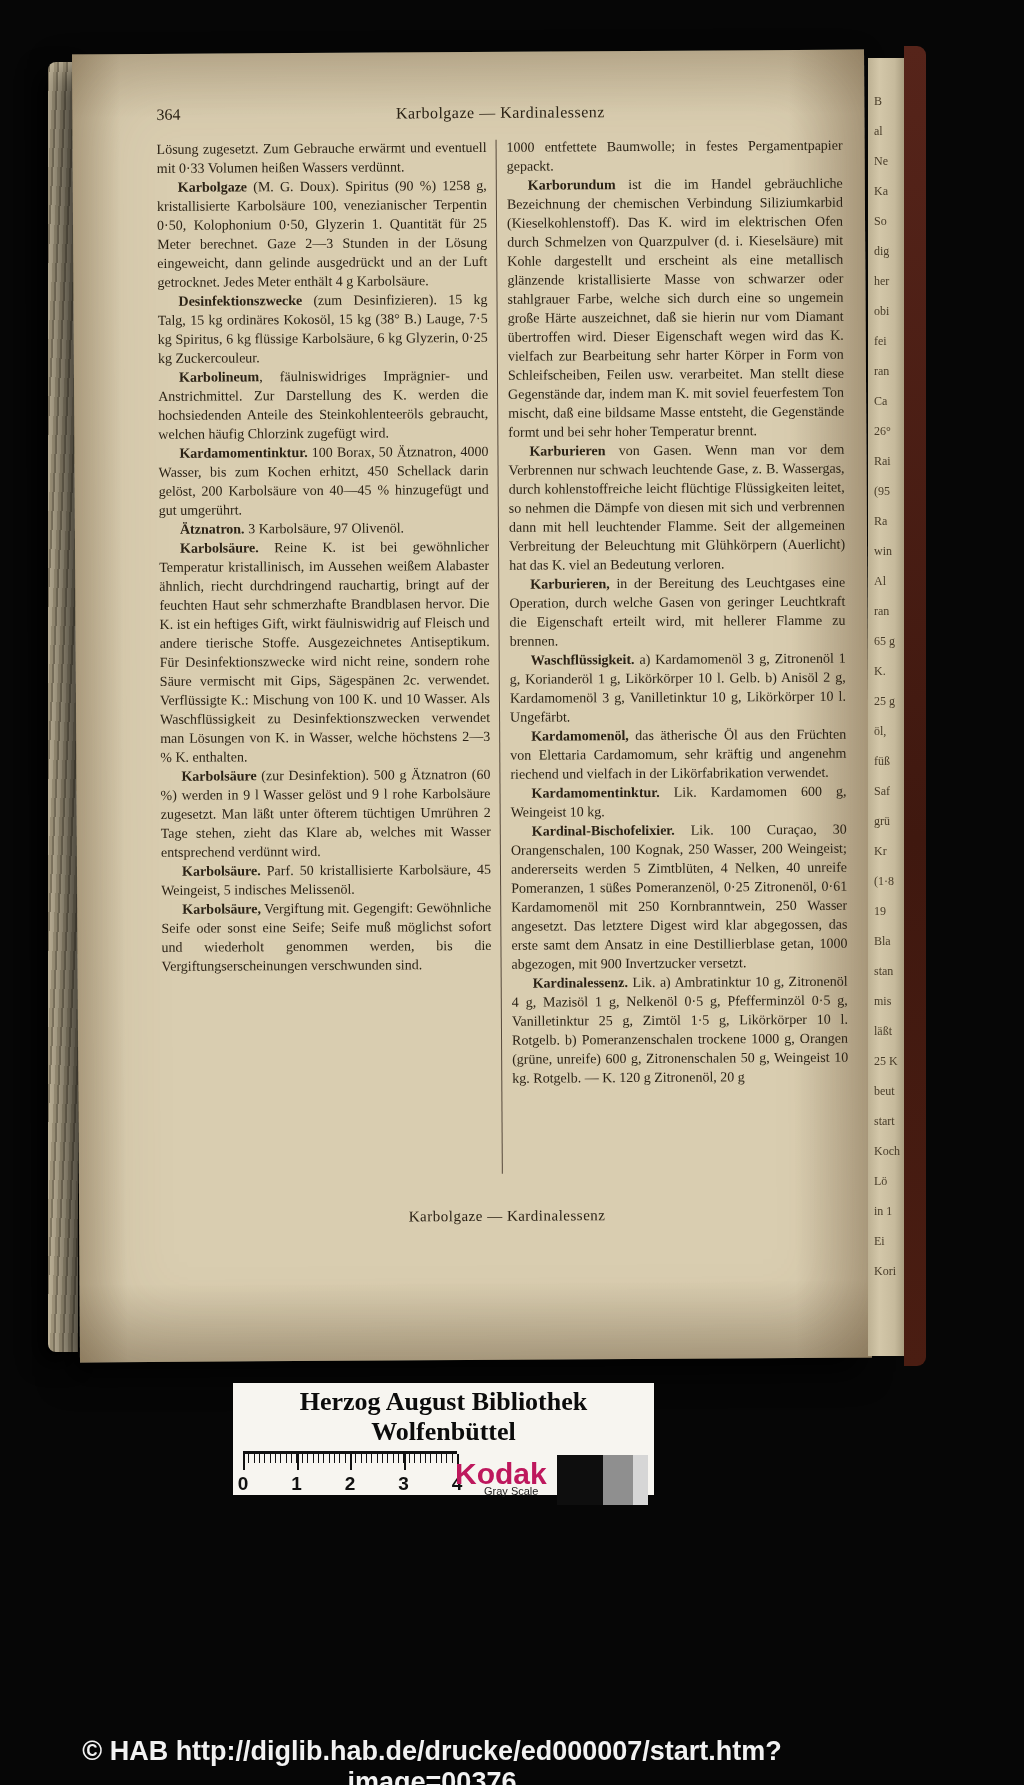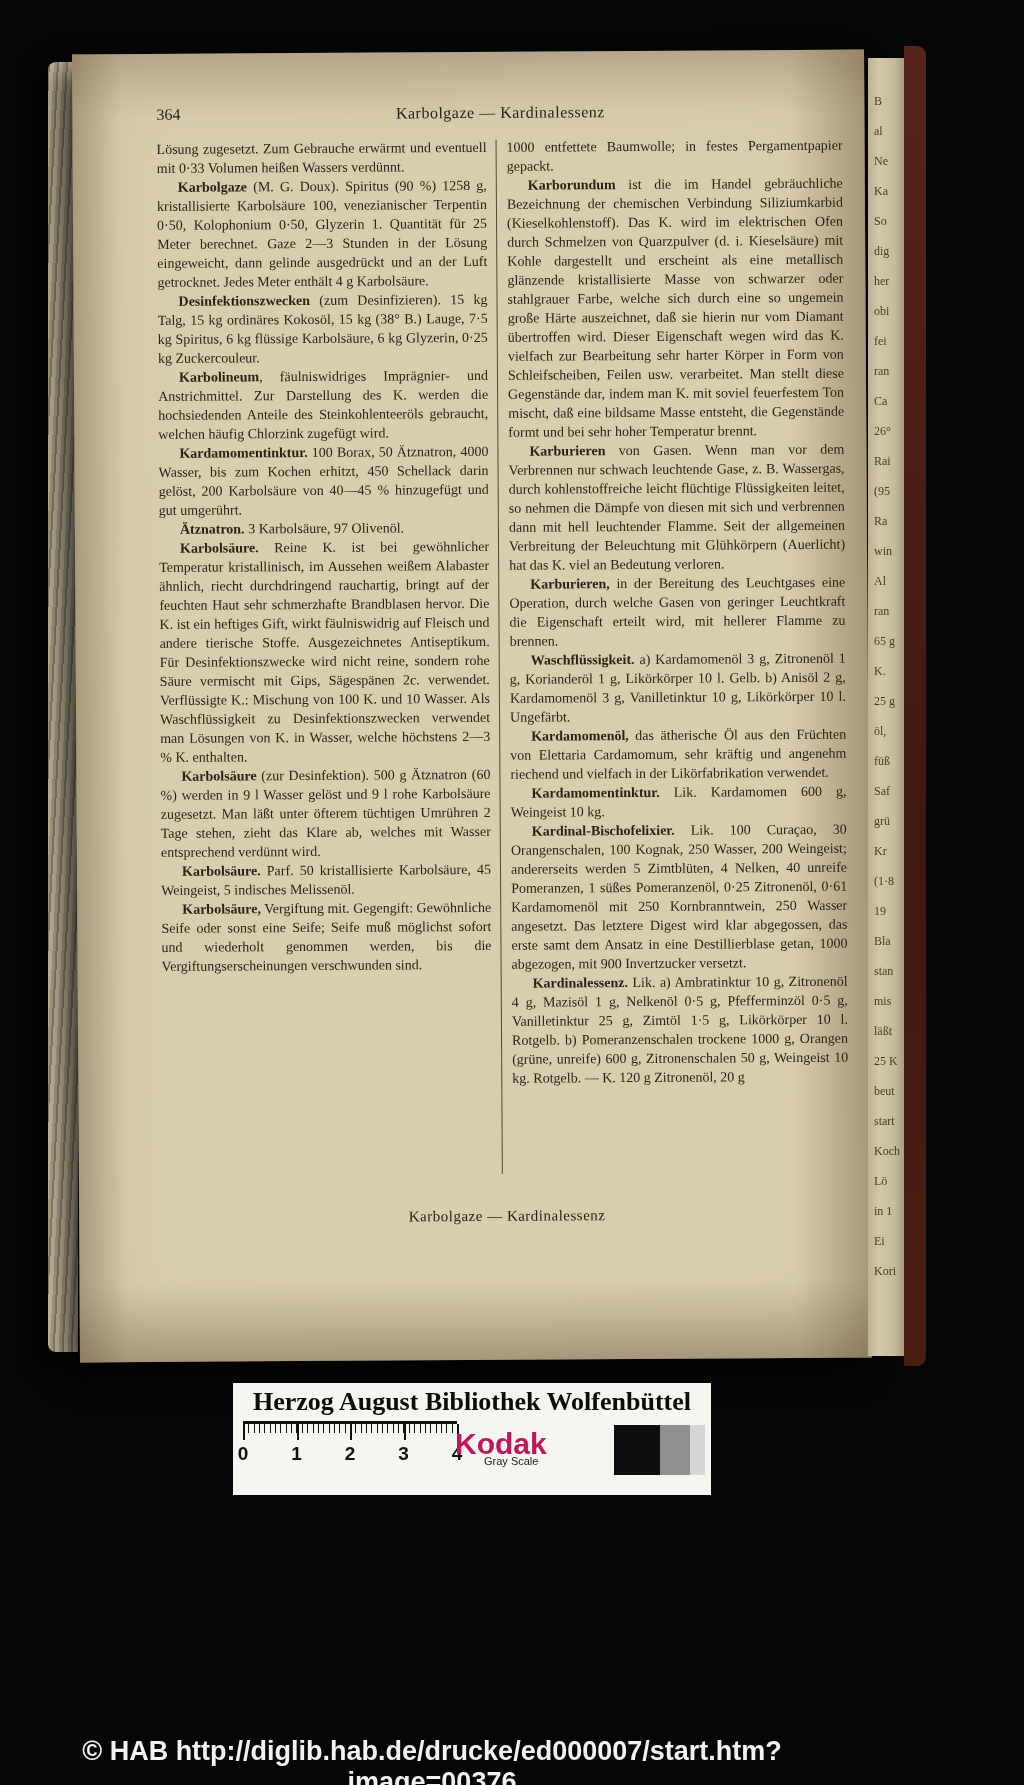--- a/index.html
+++ b/index.html
@@ -44,21 +44,21 @@
     background:linear-gradient(90deg,#bdb193 0,#d3c7a9 30%,#c6ba9c 70%,#a3977a 100%);
     overflow:hidden;padding:28px 0 0 6px;box-sizing:border-box;
   }
   .frag{font-size:12px;line-height:30px;color:#473b28;white-space:nowrap;}
   .cover{
     position:absolute;right:0;top:0;width:22px;height:1320px;
     background:linear-gradient(180deg,#56241a,#3f180f 60%,#4a1d12);
     border-radius:0 9px 9px 0;
   }
   
-  .kodak-banner{position:absolute;left:233px;top:1383px;width:478px;height:112px;background:#f7f5f0;}
+  .kodak-banner{position:absolute;left:233px;top:1383px;width:421px;height:112px;background:#f7f5f0;}
   .library-name{
     text-align:center;font-family:"Liberation Serif", serif;font-weight:bold;
     font-size:26px;color:#0c0c0c;padding-top:4px;
   }
   .ruler-row{position:relative;height:72px;}
   .ticks{position:absolute;left:10px;top:4px;width:214px;height:18px;border-top:3px solid #111;}
   .ticks::before{
     content:"";position:absolute;left:0;top:0;width:100%;height:9px;
     background:repeating-linear-gradient(90deg,#111 0 1px,transparent 1px 5.35px);
   }
@@ -98,21 +98,21 @@
   <div class="page">
     <div class="page-inner">
       <div class="page-header">
         <span class="page-num">364</span>
         <span class="header-title">Karbolgaze — Kardinalessenz</span>
       </div>
       <div class="columns">
         <div class="col col-left" id="col-left">
             <p class="entry cont">Lösung zugesetzt. Zum Gebrauche erwärmt und eventuell mit 0·33 Volumen heißen Wassers verdünnt.</p>
             <p class="entry"><span class="term">Karbolgaze</span> (M. G. Doux). Spiritus (90 %) 1258 g, kristallisierte Karbolsäure 100, venezianischer Terpentin 0·50, Kolophonium 0·50, Glyzerin 1. Quantität für 25 Meter berechnet. Gaze 2—3 Stunden in der Lösung eingeweicht, dann gelinde ausgedrückt und an der Luft getrocknet. Jedes Meter enthält 4 g Karbolsäure.</p>
-            <p class="entry"><span class="term">Desinfektionszwecken</span> (zum Desinfizieren). 15 kg Talg, 15 kg ordinäres Kokosöl, 15 kg (38° B.) Lauge, 7·5 kg Spiritus, 6 kg flüssige Karbolsäure, 6 kg Glyzerin, 0·25 kg Zuckercouleur.</p>
+            <p class="entry"><span class="term">Desinfektionszwecke</span> (zum Desinfizieren). 15 kg Talg, 15 kg ordinäres Kokosöl, 15 kg (38° B.) Lauge, 7·5 kg Spiritus, 6 kg flüssige Karbolsäure, 6 kg Glyzerin, 0·25 kg Zuckercouleur.</p>
             <p class="entry"><span class="term">Karbolineum</span>, fäulniswidriges Imprägnier- und Anstrichmittel. Zur Darstellung des K. werden die hochsiedenden Anteile des Steinkohlenteeröls gebraucht, welchen häufig Chlorzink zugefügt wird.</p>
             <p class="entry"><span class="term">Kardamomentinktur.</span> 100 Borax, 50 Ätznatron, 4000 Wasser, bis zum Kochen erhitzt, 450 Schellack darin gelöst, 200 Karbolsäure von 40—45 % hinzugefügt und gut umgerührt.</p>
             <p class="entry"><span class="term">Ätznatron.</span> 3 Karbolsäure, 97 Olivenöl.</p>
             <p class="entry"><span class="term">Karbolsäure.</span> Reine K. ist bei gewöhnlicher Temperatur kristallinisch, im Aussehen weißem Alabaster ähnlich, riecht durchdringend rauchartig, bringt auf der feuchten Haut sehr schmerzhafte Brandblasen hervor. Die K. ist ein heftiges Gift, wirkt fäulniswidrig auf Fleisch und andere tierische Stoffe. Ausgezeichnetes Antiseptikum. Für Desinfektionszwecke wird nicht reine, sondern rohe Säure vermischt mit Gips, Sägespänen 2c. verwendet. Verflüssigte K.: Mischung von 100 K. und 10 Wasser. Als Waschflüssigkeit zu Desinfektionszwecken verwendet man Lösungen von K. in Wasser, welche höchstens 2—3 % K. enthalten.</p>
             <p class="entry"><span class="term">Karbolsäure</span> (zur Desinfektion). 500 g Ätznatron (60 %) werden in 9 l Wasser gelöst und 9 l rohe Karbolsäure zugesetzt. Man läßt unter öfterem tüchtigen Umrühren 2 Tage stehen, zieht das Klare ab, welches mit Wasser entsprechend verdünnt wird.</p>
             <p class="entry"><span class="term">Karbolsäure.</span> Parf. 50 kristallisierte Karbolsäure, 45 Weingeist, 5 indisches Melissenöl.</p>
             <p class="entry"><span class="term">Karbolsäure,</span> Vergiftung mit. Gegengift: Gewöhnliche Seife oder sonst eine Seife; Seife muß möglichst sofort und wiederholt genommen werden, bis die Vergiftungserscheinungen verschwunden sind.</p>
           </div>
         <div class="col-divider"></div>
         <div class="col col-right" id="col-right">

